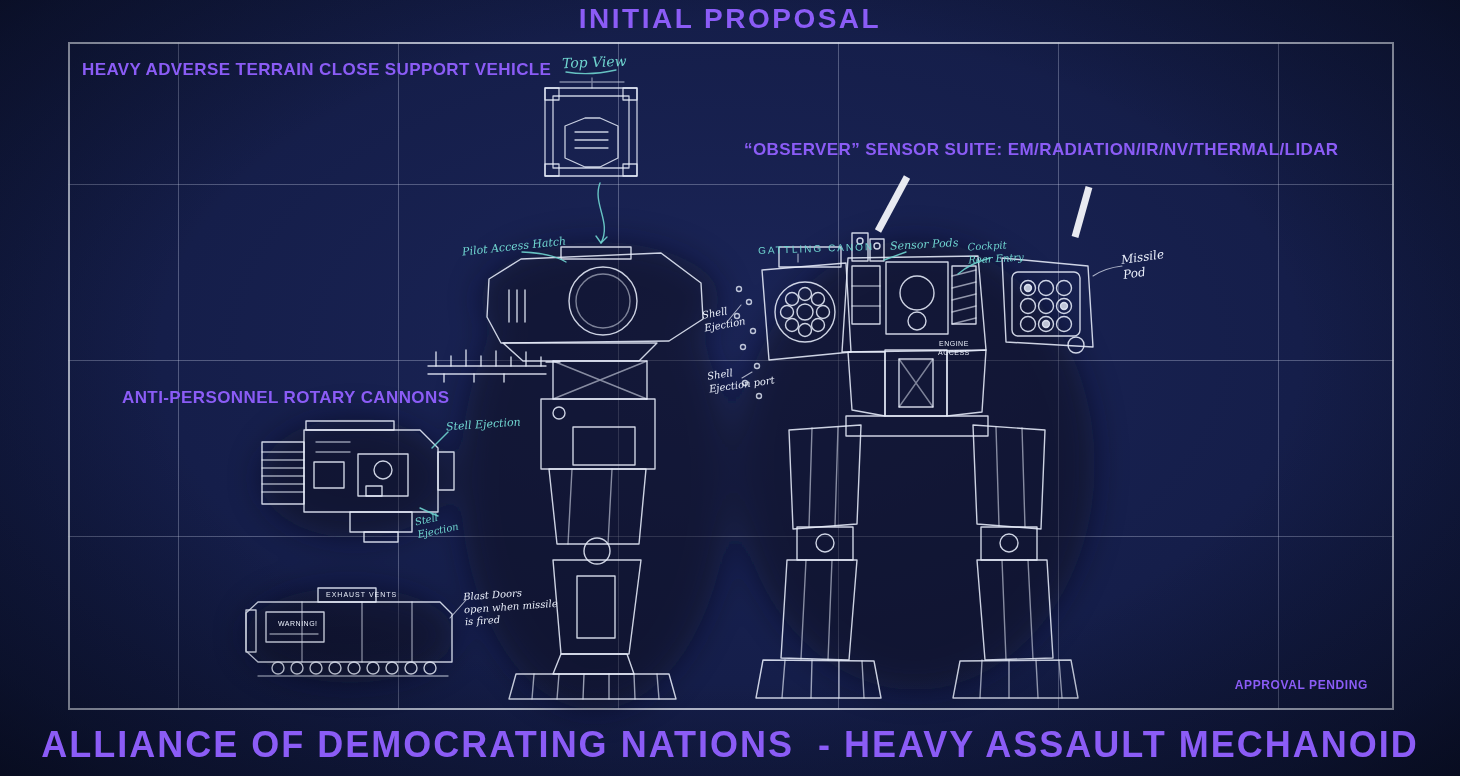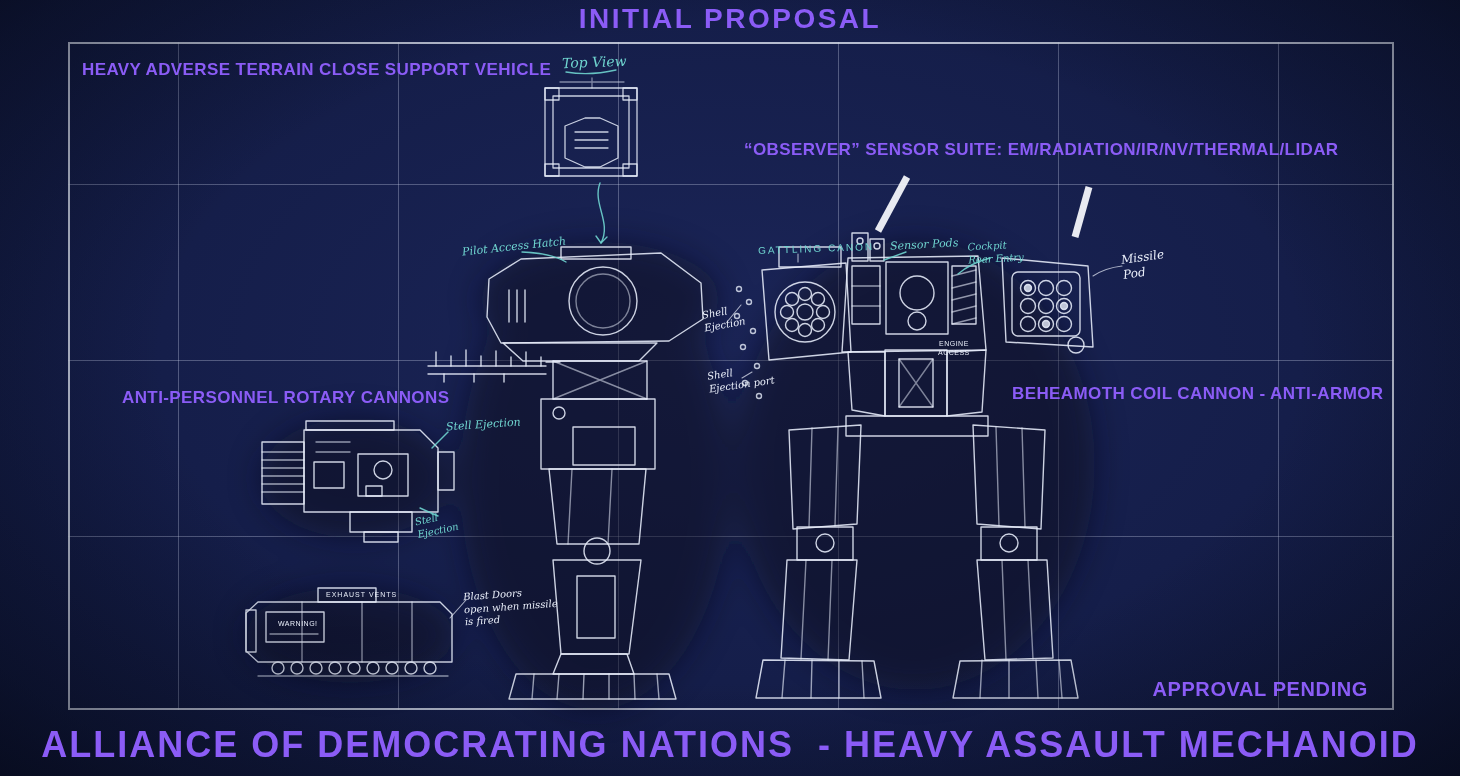--- a/index.html
+++ b/index.html
@@ -29,21 +29,21 @@
   .txt{position:absolute;z-index:5;color:#8b5cf6;}
   .title{
     top:3px;left:0;width:100%;text-align:center;
     font-size:28px;font-weight:700;letter-spacing:2.5px;white-space:pre;
   }
   .footer{
     top:724px;left:0;width:100%;text-align:center;
     font-size:36px;font-weight:700;letter-spacing:2px;white-space:pre;
   }
   .callout{font-size:17px;font-weight:700;letter-spacing:0.4px;white-space:pre;}
-  .approval{font-size:20px;font-weight:700;letter-spacing:0.6px;}
+  .approval{font-size:12px;font-weight:700;letter-spacing:0.6px;}
   .note{
     position:absolute;z-index:5;white-space:pre-line;line-height:1.25;
     font-family:"DejaVu Serif", serif;font-style:italic;
   }
   .teal{color:#6FD4CF;}
   .white-note{color:#E9EEF9;}
   .tech-note{font-family:"Liberation Sans", sans-serif;font-style:normal;}
 </style>
 </head>
 <body>
@@ -237,21 +237,20 @@
   </svg>
 
   <div class="vignette"></div>
 
   <div class="txt title">INITIAL PROPOSAL</div>
   <div class="txt footer">ALLIANCE OF DEMOCRATING NATIONS  - HEAVY ASSAULT MECHANOID</div>
 
   <div class="txt callout" style="left:82px;top:60px;">HEAVY ADVERSE TERRAIN CLOSE SUPPORT VEHICLE</div>
   <div class="txt callout" style="left:744px;top:140px;">“OBSERVER” SENSOR SUITE: EM/RADIATION/IR/NV/THERMAL/LIDAR</div>
   <div class="txt callout" style="left:82px;top:388px;margin-left:40px;">ANTI-PERSONNEL ROTARY CANNONS</div>
-  <div class="txt callout" style="left:1012px;top:384px;">BEHEAMOTH COIL CANNON - ANTI-ARMOR</div>
   <div class="txt approval" style="right:92px;top:678px;">APPROVAL PENDING</div>
 
   <div class="note teal" style="left:562px;top:54px;font-size:14px;transform:rotate(-2deg);">Top View</div>
   <div class="note teal" style="left:462px;top:240px;font-size:11px;transform:rotate(-6deg);">Pilot Access Hatch</div>
   <div class="note teal tech-note" style="left:758px;top:243px;font-size:10px;letter-spacing:2px;transform:rotate(-2deg);">GATTLING CANON</div>
   <div class="note teal" style="left:890px;top:238px;font-size:11px;transform:rotate(-3deg);">Sensor Pods</div>
   <div class="note teal" style="left:968px;top:240px;font-size:10px;transform:rotate(-3deg);">Cockpit
 Rear Entry</div>
   <div class="note white-note" style="left:1122px;top:250px;font-size:12px;transform:rotate(-8deg);">Missile
 Pod</div>

